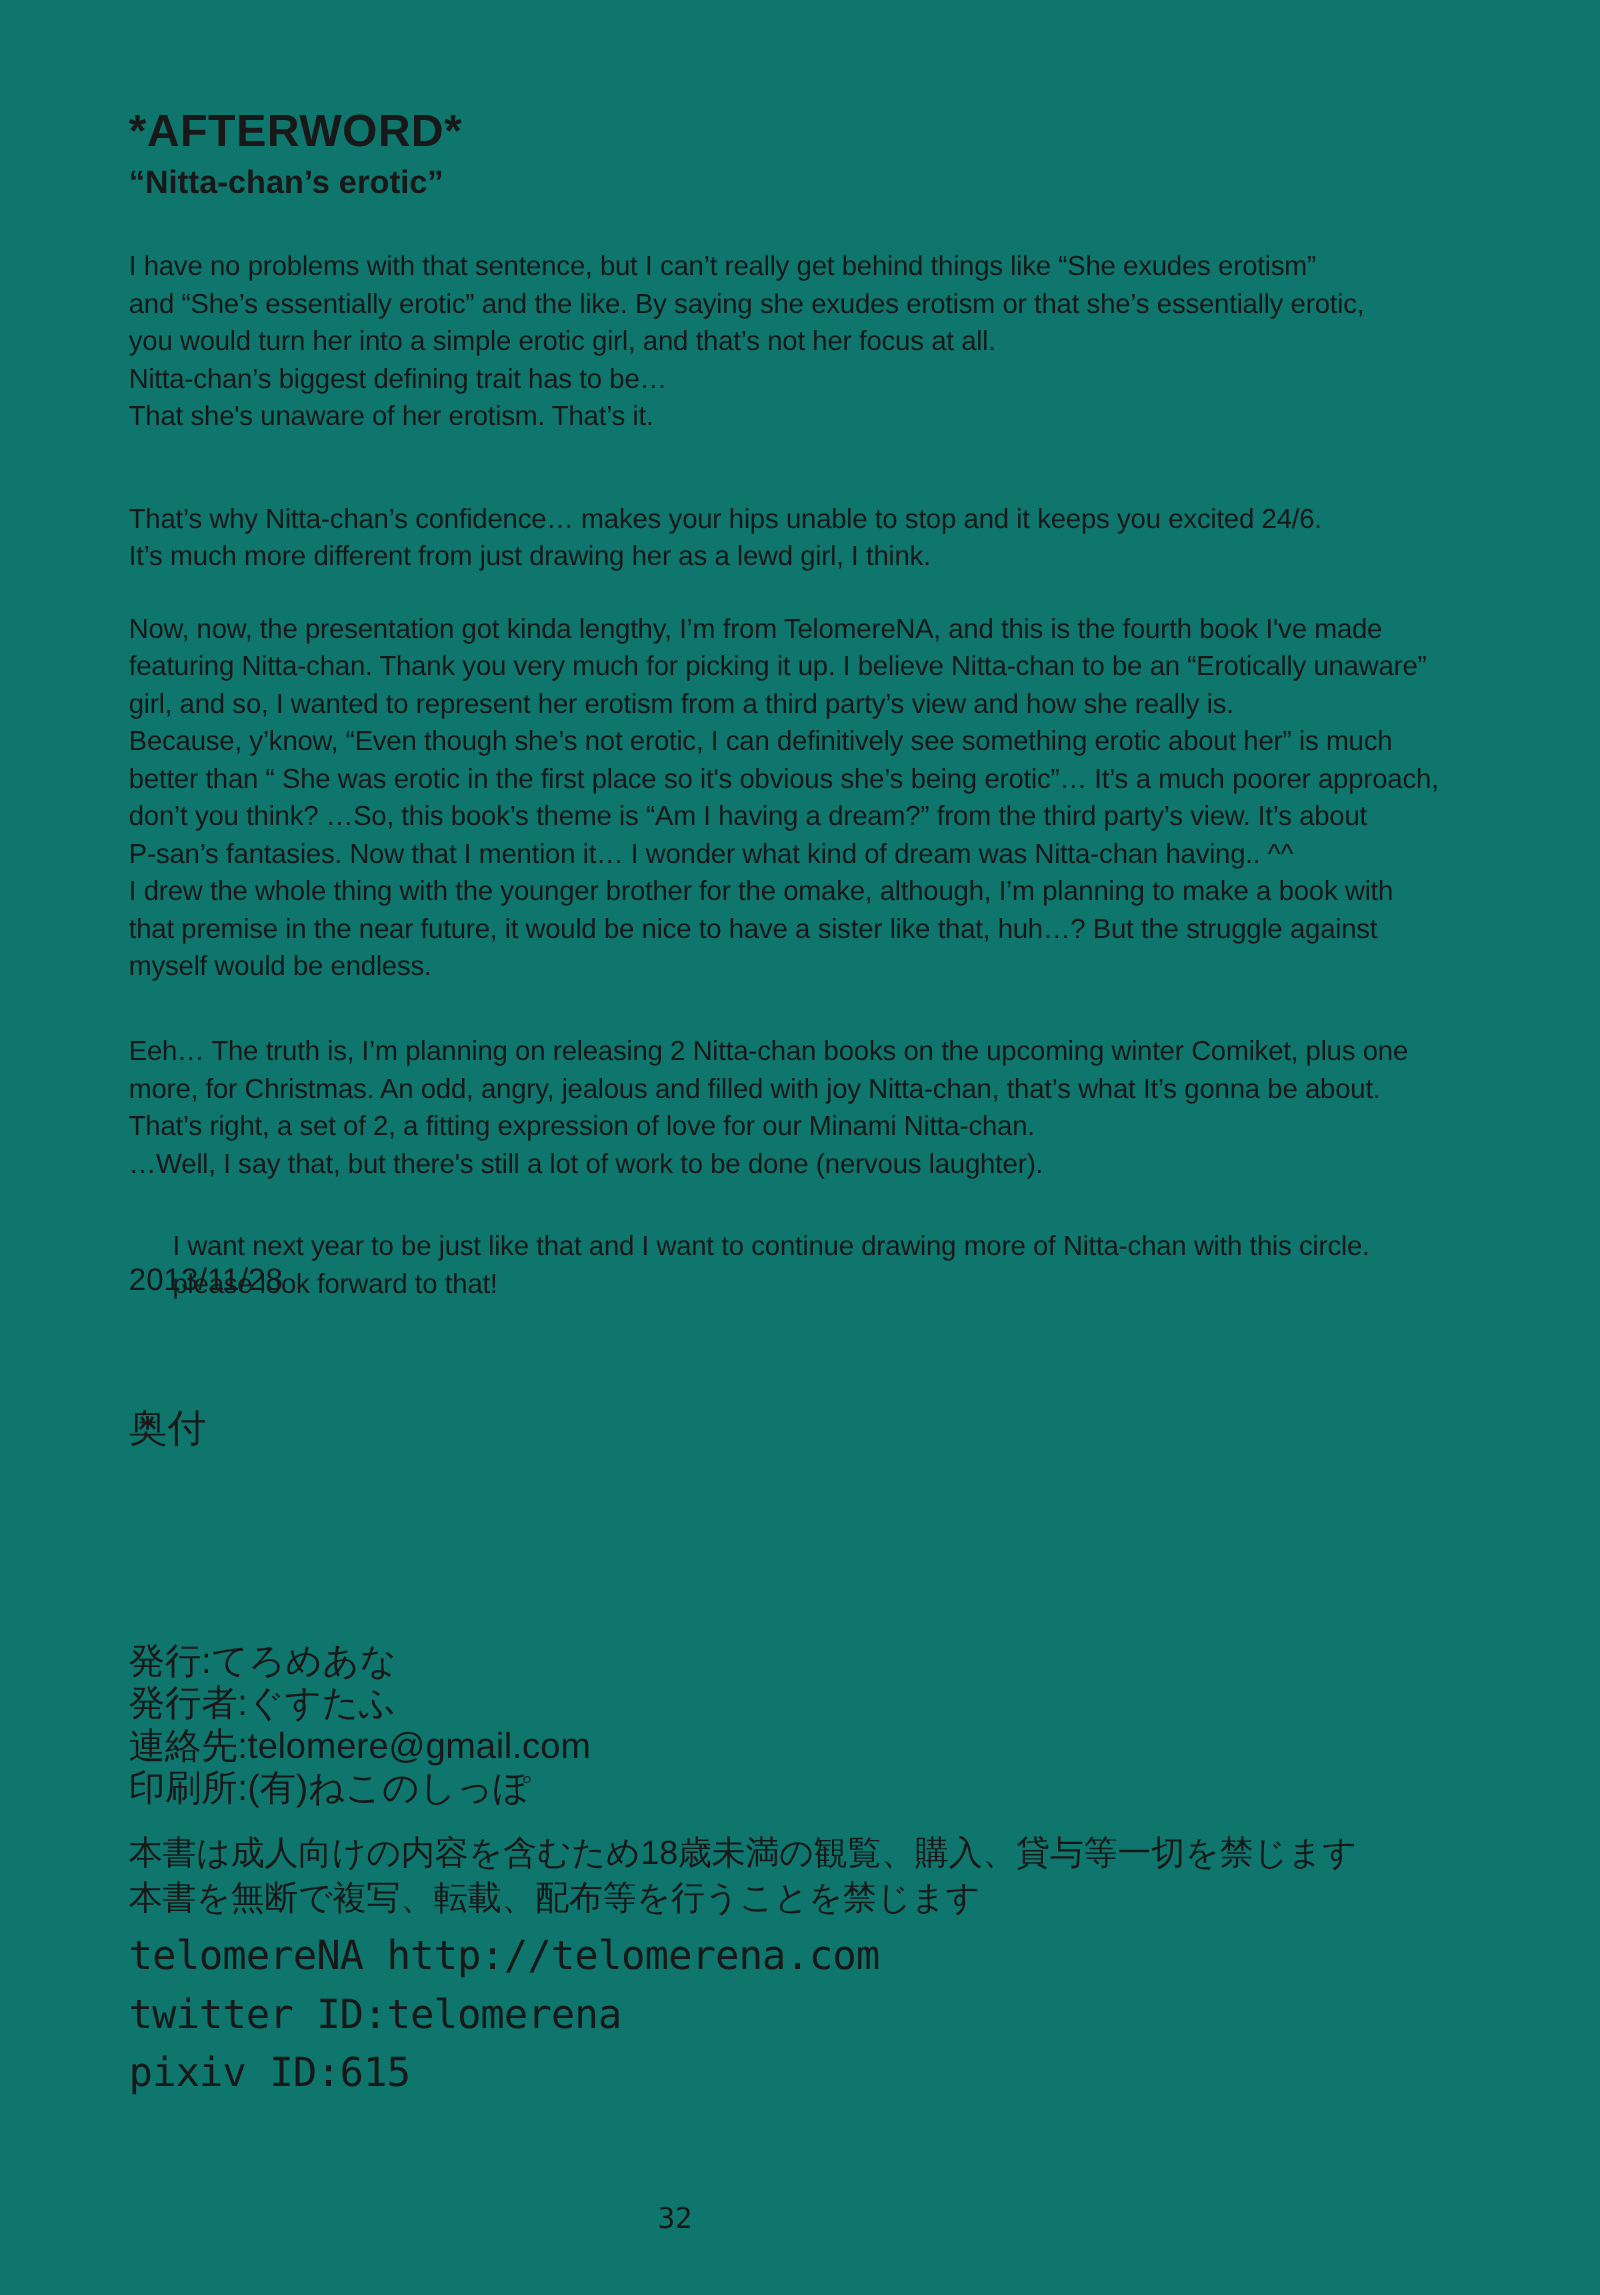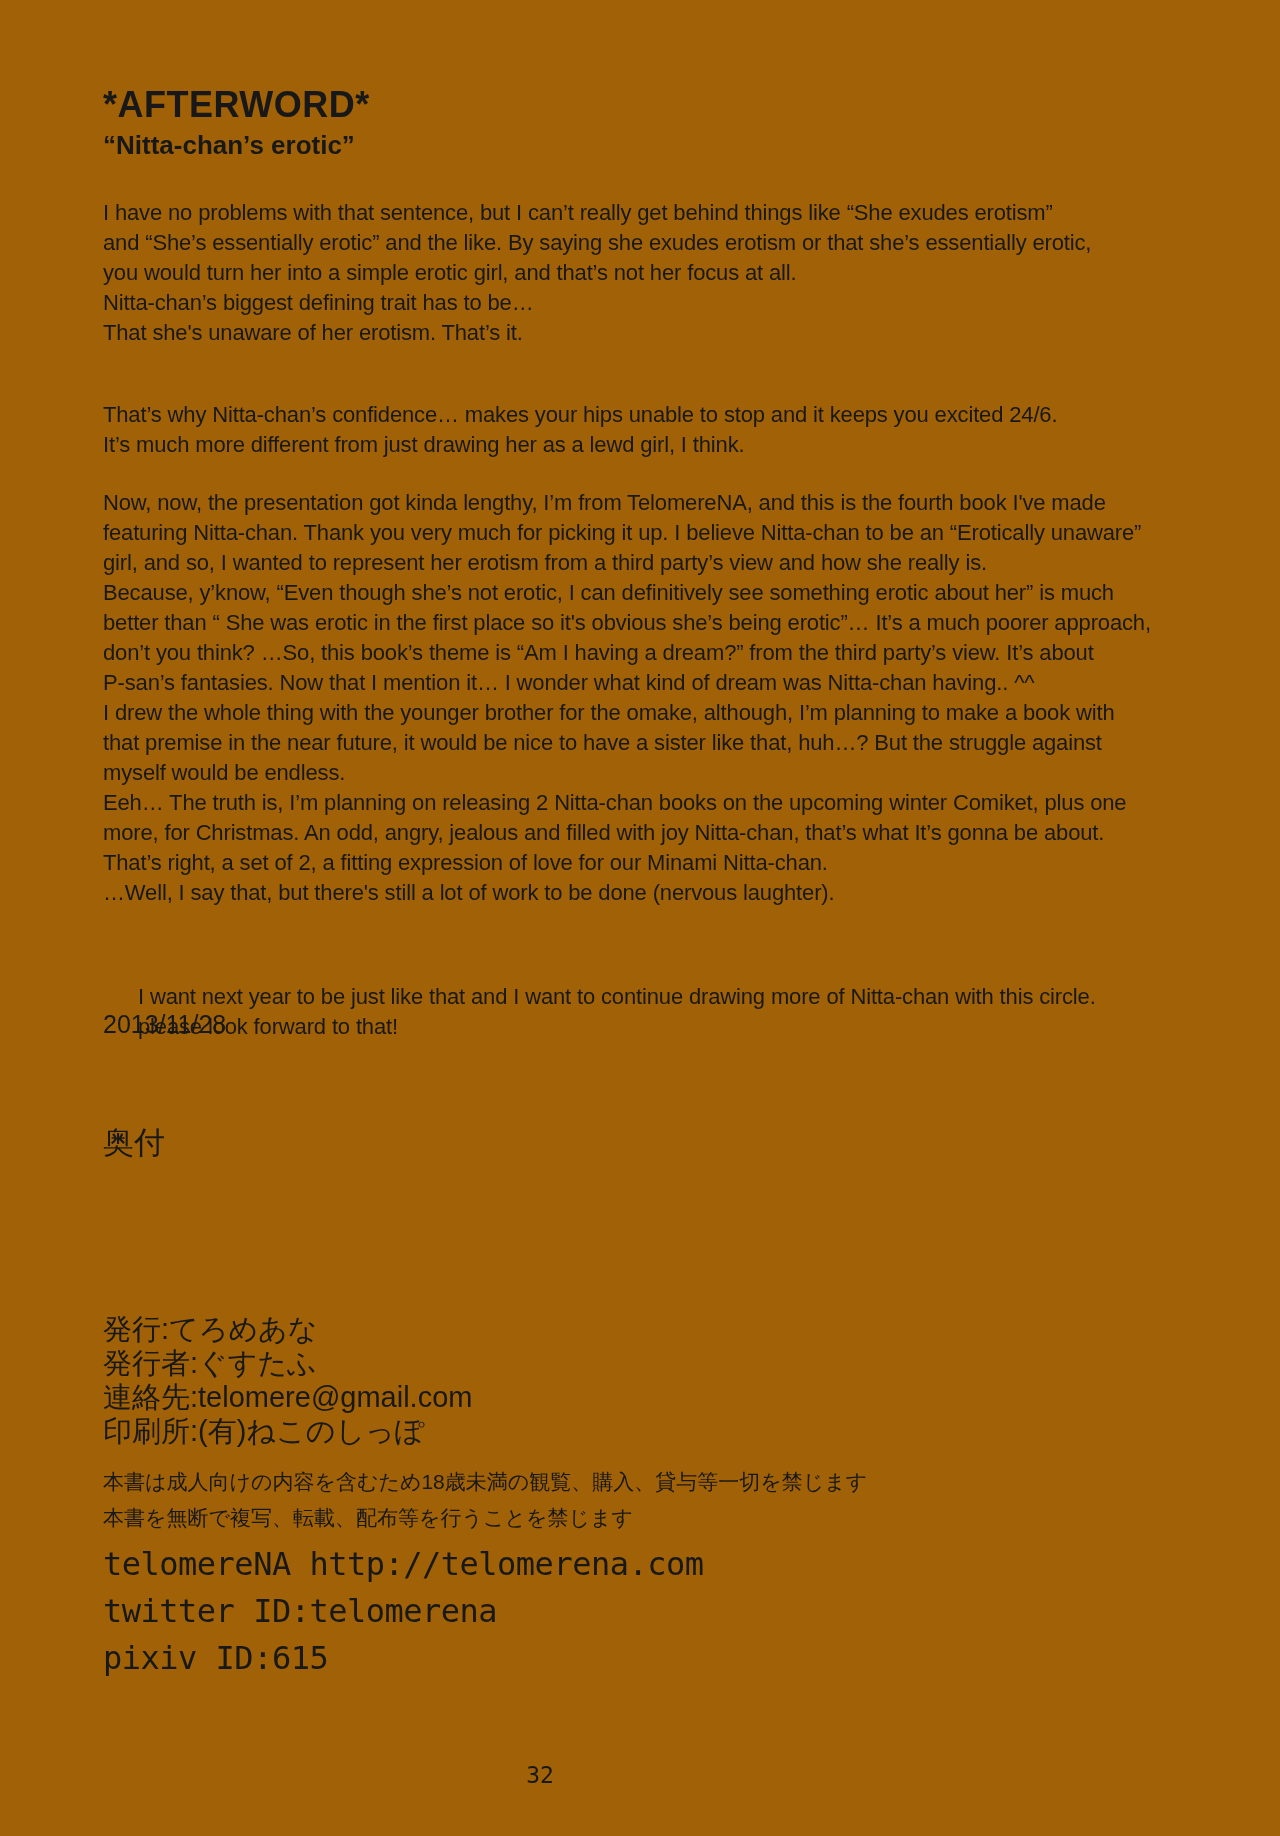--- a/index.html
+++ b/index.html
@@ -4,21 +4,21 @@
 <style>
   html, body {
     margin: 0;
     padding: 0;
     background: #ffffff;
   }
   .page {
     position: relative;
     width: 1280px;
     height: 1836px;
-    background: #a16207;
+    background: #0f766e;
     color: #181818;
     font-family: "Liberation Sans", sans-serif;
     overflow: hidden;
   }
   .abs { position: absolute; left: 103px; margin: 0; }
   .heading {
     top: 84px;
     font-size: 36px;
     font-weight: 600;
     letter-spacing: 0.5px;
@@ -32,21 +32,21 @@
     font-size: 22px;
     line-height: 30px;
     letter-spacing: -0.15px;
     white-space: pre-line;
     width: 1080px;
     font-weight: 400;
   }
   .p1 { top: 198px; }
   .p2 { top: 400px; }
   .p3 { top: 488px; }
-  .p4 { top: 788px; }
+  .p4 { top: 826px; }
   .p5 { top: 982px; margin-left: 35px; }
   .date-line {
     top: 1010px;
     font-size: 25px;
   }
   .jp {
     font-family: "Liberation Sans", sans-serif;
     white-space: pre-line;
   }
   .colophon-title {
@@ -58,21 +58,21 @@
     font-size: 28px;
     line-height: 31px;
   }
   .publisher-info {
     top: 1312px;
     font-size: 29px;
     line-height: 34px;
   }
   .notice {
     top: 1464px;
-    font-size: 21px;
+    font-size: 27px;
     line-height: 36px;
     width: 1110px;
   }
   .links {
     top: 1541px;
     font-family: "DejaVu Sans Mono", monospace;
     font-size: 32px;
     line-height: 47px;
     white-space: pre-line;
     letter-spacing: -0.5px;

